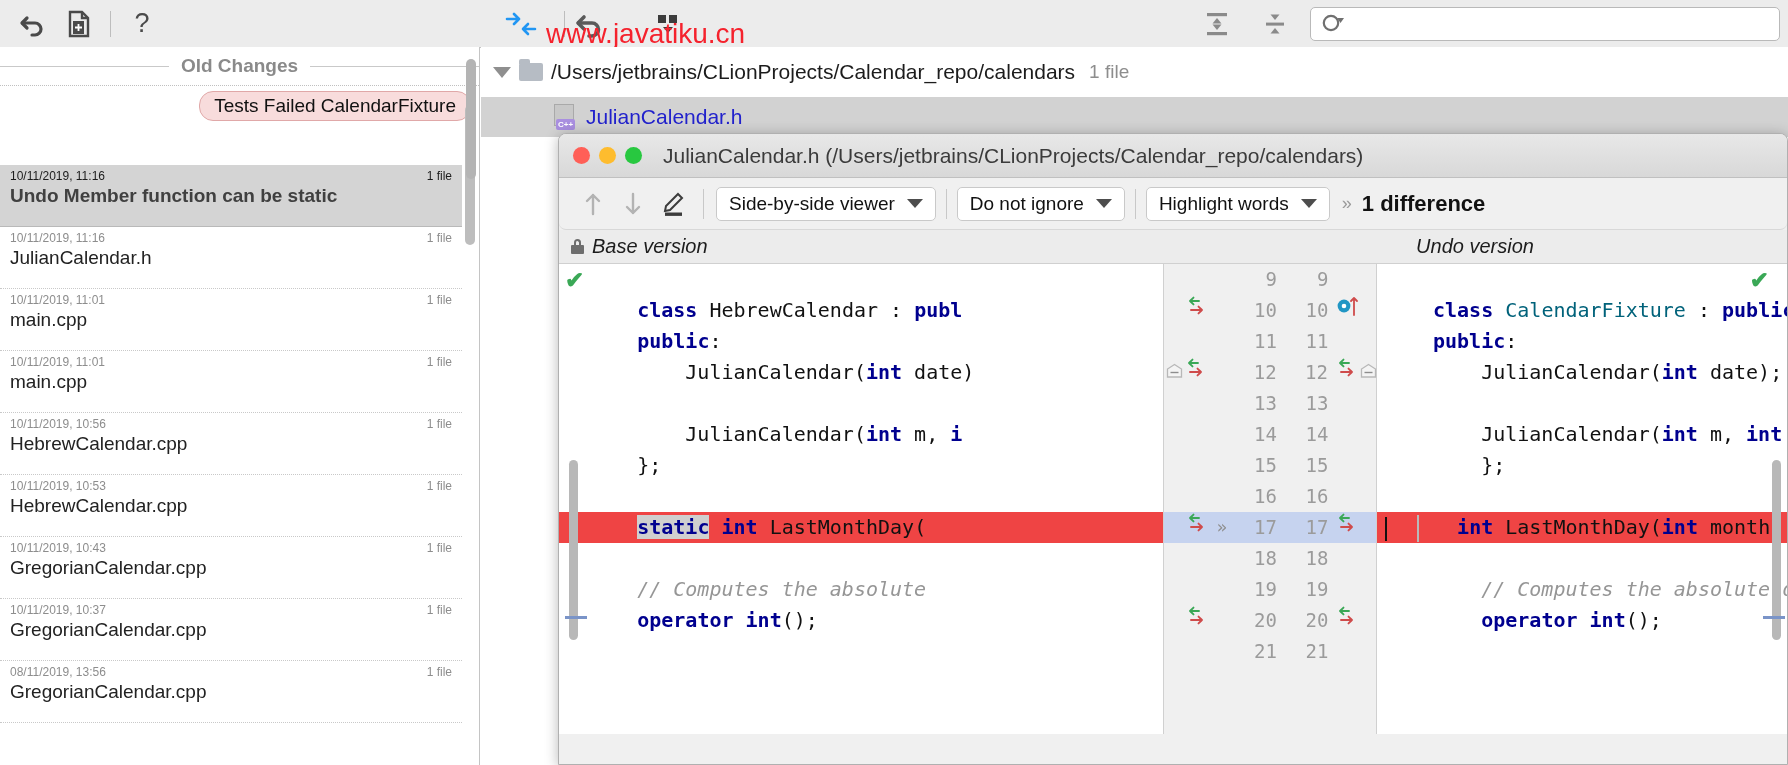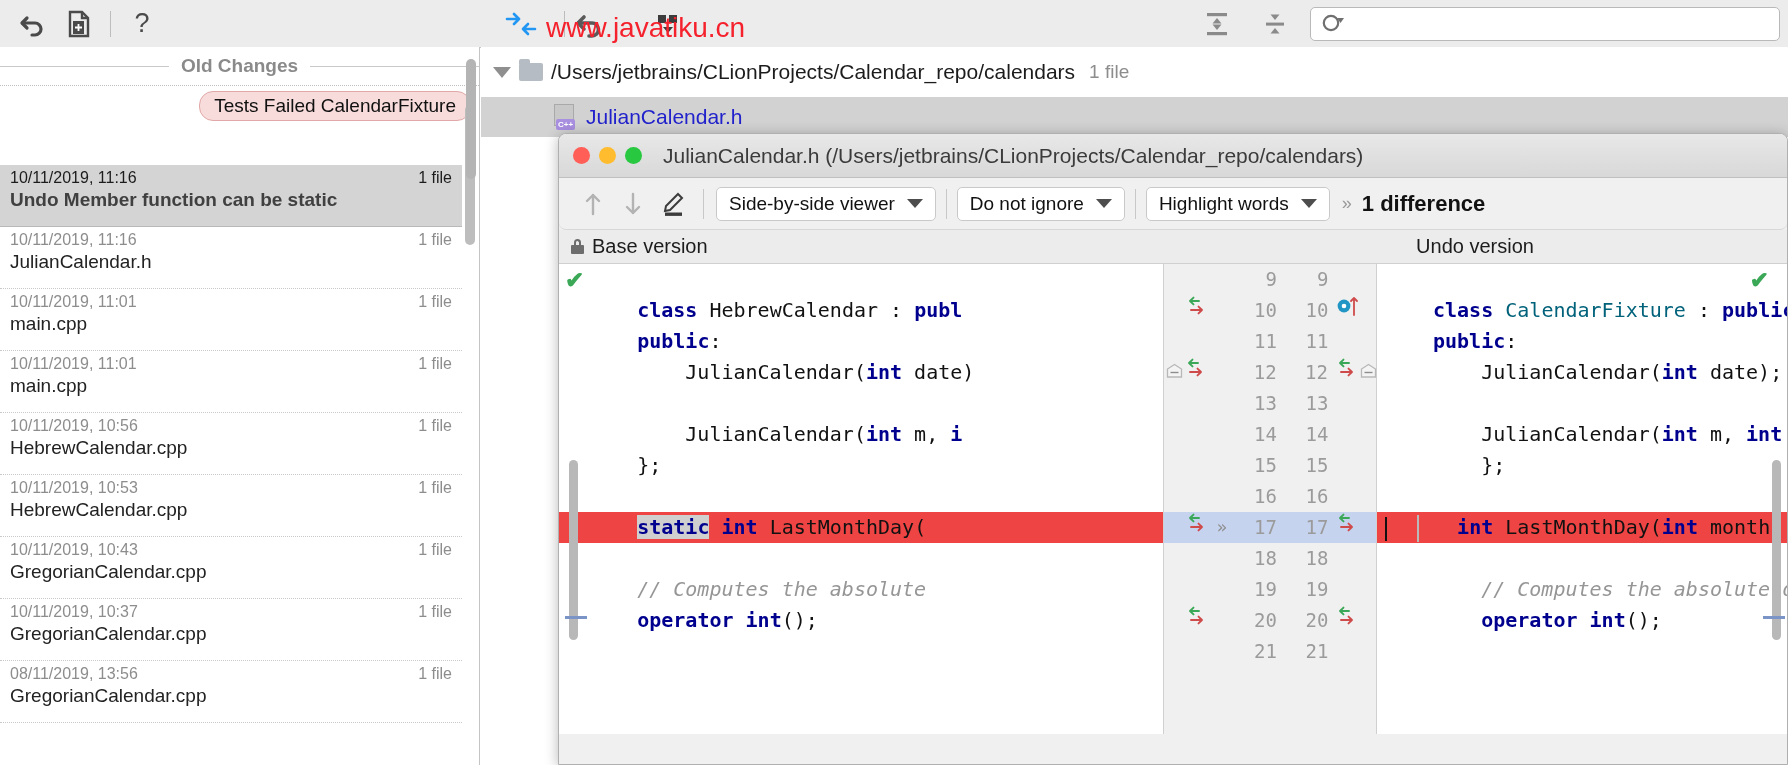--- a/index.html
+++ b/index.html
@@ -26,21 +26,21 @@
 
   .tb-mid{position:absolute;left:498px;top:0;height:47px;display:flex;align-items:center;}
   .tb-right{position:absolute;right:8px;top:0;height:47px;display:flex;align-items:center;gap:12px;}
 
   .search-box{
     width:470px;height:34px;background:#fff;border:1px solid #b9b9b9;border-radius:5px;
     display:flex;align-items:center;padding-left:10px;box-sizing:border-box;
   }
 
   .watermark{
-    position:absolute;left:546px;top:12px;
+    position:absolute;left:546px;top:18px;
     font-size:28px;color:#f5222d;font-family:"Liberation Sans", sans-serif;
     letter-spacing:0px;white-space:nowrap;pointer-events:none;
   }
 
   
   .leftpanel{
     position:absolute;left:0;top:47px;width:480px;height:718px;
     background:#fff;border-right:1px solid #c4c4c4;box-sizing:border-box;overflow:hidden;
   }
   .old-changes{
@@ -58,21 +58,21 @@
   .tests-failed-chip{
     background:#f8dcdc;border:1px solid #e0a8a8;border-radius:14px;
     padding:3px 14px;font-size:19px;color:#111;white-space:nowrap;
   }
   .chg-list{position:absolute;left:0;top:118px;width:462px;}
   .chg-item{
     height:62px;box-sizing:border-box;border-bottom:1px dotted #c9c9c9;
     padding:4px 10px 0 10px;position:relative;
   }
   .chg-item.selected{background:#d4d4d4;border-bottom:1px solid #b9b9b9;}
-  .chg-top{display:flex;justify-content:space-between;font-size:16px;color:#8d8d8d;}
+  .chg-top{display:flex;justify-content:space-between;font-size:12px;color:#8d8d8d;}
   .chg-item.selected .chg-top{color:#1c1c1c;}
   .chg-title{font-size:19px;color:#222;margin-top:2px;}
   .chg-item.selected .chg-title{font-weight:bold;color:#404040;}
 
   .left-scroll{
     position:absolute;right:4px;top:58px;width:10px;height:140px;
     background:#bdbdbd;border-radius:5px;
   }
 
   
@@ -141,21 +141,21 @@
     display:flex;align-items:center;padding:0 12px;gap:12px;box-sizing:border-box;
     font-size:19px;color:#111;white-space:nowrap;
   }
   .combo .caret{width:0;height:0;border-left:8px solid transparent;border-right:8px solid transparent;
     border-top:9px solid #4d4d4d;}
   .chev{font-size:18px;color:#9a9a9a;margin:0 12px;letter-spacing:-2px;}
   .diffcount{font-size:22px;font-weight:bold;color:#111;white-space:nowrap;}
 
   .ver-header{
     height:34px;display:flex;background:#ececec;border-bottom:1px solid #d0d0d0;
-    font-size:20px;color:#1c1c1c;align-items:center;box-sizing:border-box;
+    font-size:20px;color:#1c1c1c;align-items:center;box-sizing:border-box;font-style:italic;
   }
   .ver-left{width:604px;display:flex;align-items:center;gap:8px;padding-left:12px;box-sizing:border-box;}
   .lock{
     width:13px;height:15px;position:relative;display:inline-block;
   }
   .lock .body{position:absolute;left:0;bottom:0;width:13px;height:9px;background:#6d6d6d;border-radius:1px;}
   .lock .shk{position:absolute;left:3px;top:0;width:7px;height:7px;border:2px solid #6d6d6d;
     border-bottom:none;border-radius:4px 4px 0 0;box-sizing:border-box;}
   .ver-right{flex:1;display:flex;align-items:center;justify-content:center;}
 

